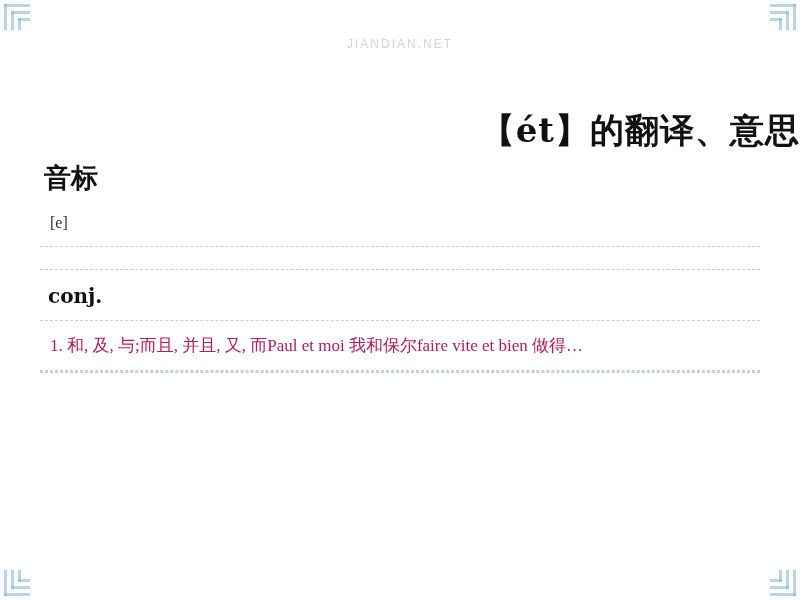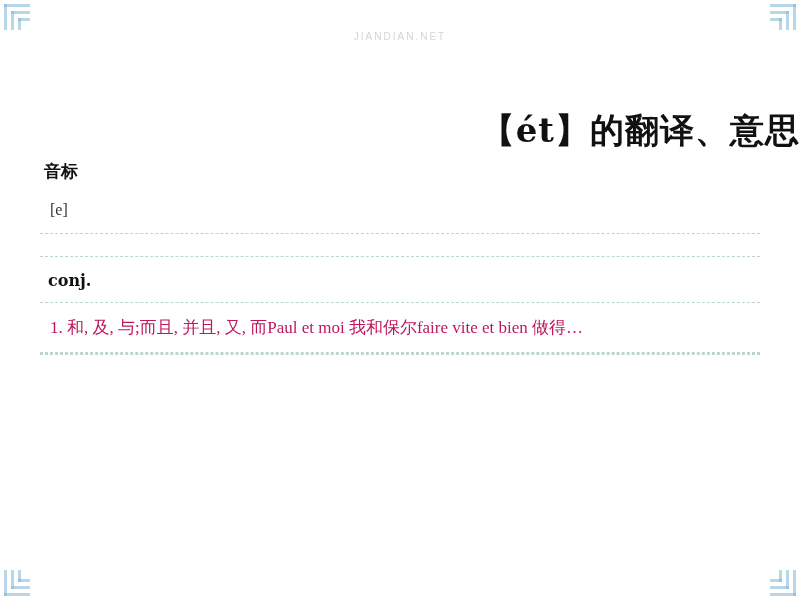--- a/index.html
+++ b/index.html
@@ -86,23 +86,23 @@
     font-size: 19px;
     line-height: 30px;
     text-align: center;
     vertical-align: top;
   }
   .logo .t1 { background: #3fc3ef; }
   .logo .t2 { background: #9fd84f; }
   .logo .t3 { background: #9fd84f; }
   .logo .t4 { background: #b9e36c; }
   .logo-sub {
-    margin-top: 13px;
+    margin-top: 19px;
     font-family: "Liberation Sans", sans-serif;
-    font-size: 10px;
+    font-size: 12px;
     letter-spacing: 2px;
     color: #cfd8cf;
   }
 
   
   .page-title {
     position: absolute;
     top: 85px;
     left: 0;
     right: 0;
@@ -117,41 +117,41 @@
   
   .content {
     position: absolute;
     top: 160px;
     left: 40px;
     right: 40px;
   }
   .section-heading {
     font-family: "DejaVu Sans", sans-serif;
     font-weight: bold;
-    font-size: 17px;
+    font-size: 27px;
     color: #111111;
     margin: 0 0 4px 4px;
   }
   .phonetic {
     font-family: "Liberation Serif", serif;
     font-size: 16px;
     color: #333333;
     padding: 14px 0 14px 10px;
   }
   .divider {
     border: 0;
     border-top: 1px dashed #bcd7c9;
     margin: 0;
     height: 0;
   }
   .gap { height: 22px; }
   .pos {
     font-family: "DejaVu Serif", serif;
     font-weight: bold;
-    font-size: 16px;
+    font-size: 20px;
     color: #111111;
     padding: 14px 0 12px 8px;
   }
   .sense {
     font-family: Liberation Serif, serif;
     font-size: 17px;
     color: #be185d;
     padding: 13px 0 13px 10px;
     white-space: nowrap;
     overflow: hidden;

